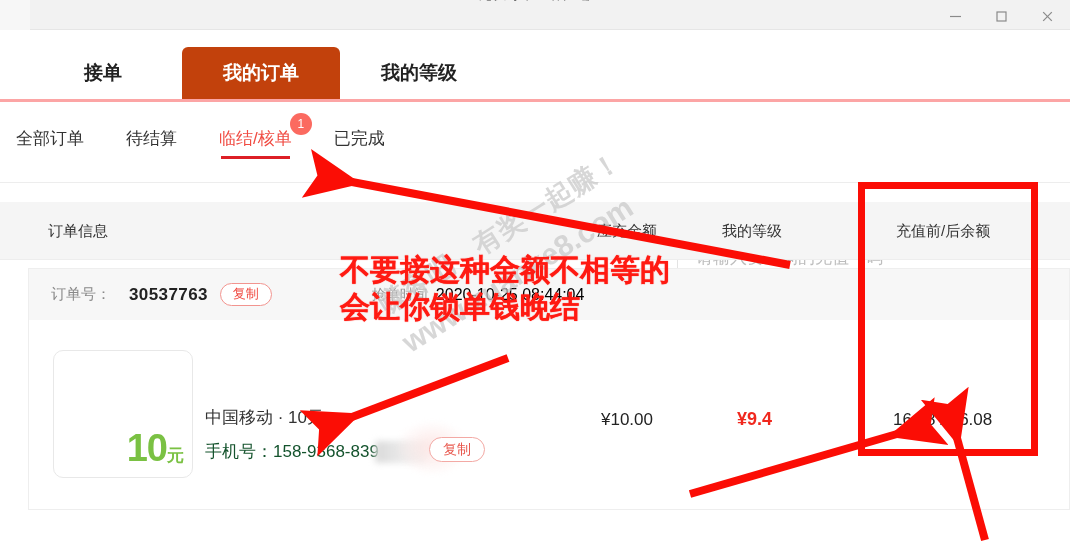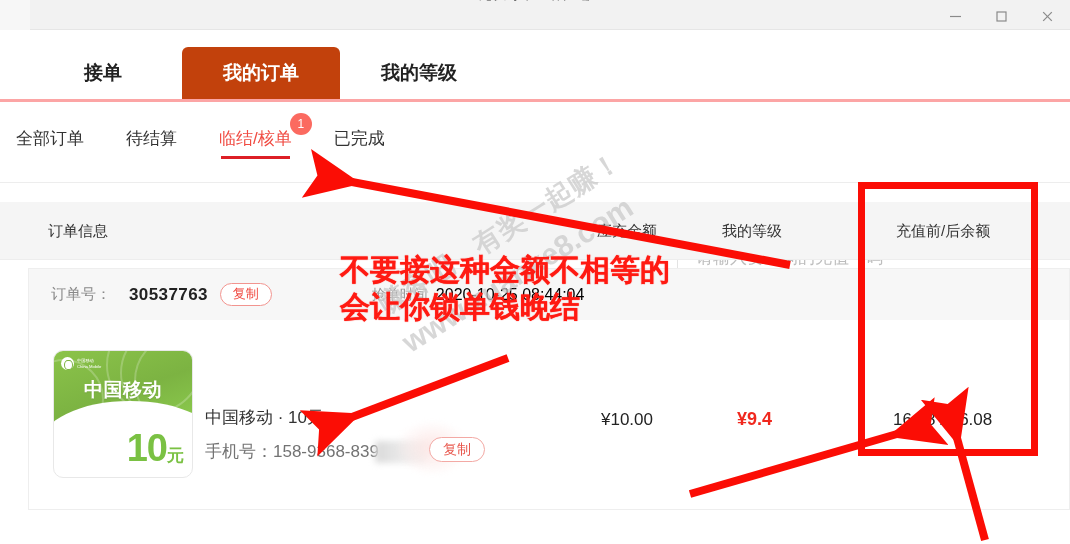--- a/index.html
+++ b/index.html
@@ -147,21 +147,21 @@
     position:absolute; left:0; right:8px; top:78px; text-align:right;
     color:#7ac143; font-weight:bold; line-height:1;
   }
   #card-amount .num { font-size:38px; letter-spacing:-1px; }
   #card-amount .unit { font-size:17px; }
 
   #product-name {
     position:absolute; left:205px; top:406px; font-size:17px; color:#333; white-space:nowrap;
   }
   #product-phone {
-    position:absolute; left:205px; top:440px; font-size:17px; color:#737373;
+    position:absolute; left:205px; top:440px; font-size:17px; color:#14532d;
     display:flex; align-items:center; white-space:nowrap;text-align:center;
   }
   #phone-blur {
     display:inline-block; width:52px; height:22px; margin-left:-4px;
     background:linear-gradient(90deg,#d9d9d9,#ededed 60%,#f3f3f3);
     filter:blur(3px); border-radius:3px;
   }
   #phone-copy {
     position:absolute; left:417px; top:437px; z-index:3;
     border:1px solid #f3a9a4; color:#e8564c; background:#fff;
@@ -268,31 +268,20 @@
     <div id="order-meta">
       <span id="order-no-label">订单号：</span>
       <span id="order-no-value">30537763</span>
       <span class="copy-chip">复制</span>
       <span id="order-time-label">抢单时间</span>
       <span id="order-time-value">2020-10-25 08:44:04</span>
     </div>
 
     <div id="order-body">
       <div id="product-card">
-        <div id="product-card-top">
-          <div class="card-swoosh" style="left:52px; top:-34px; width:96px; height:96px;"></div>
-          <div class="card-swoosh" style="left:66px; top:-26px; width:96px; height:96px;"></div>
-          <div class="card-swoosh" style="left:80px; top:-18px; width:96px; height:96px;"></div>
-          <div class="card-swoosh" style="left:-30px; top:8px; width:80px; height:80px;"></div>
-          <div id="card-brand-row">
-            <div id="card-logo"></div>
-            <div id="card-logo-text">中国移动<br>China Mobile</div>
-          </div>
-          <div id="card-title">中国移动</div>
-        </div>
         <div id="card-amount">
           <span class="num">10</span><span class="unit">元</span>
         </div>
       </div>
     </div>
   </div>
 
   <div id="product-name">中国移动 · 10元</div>
   <div id="product-phone">
     <span>手机号：</span>

